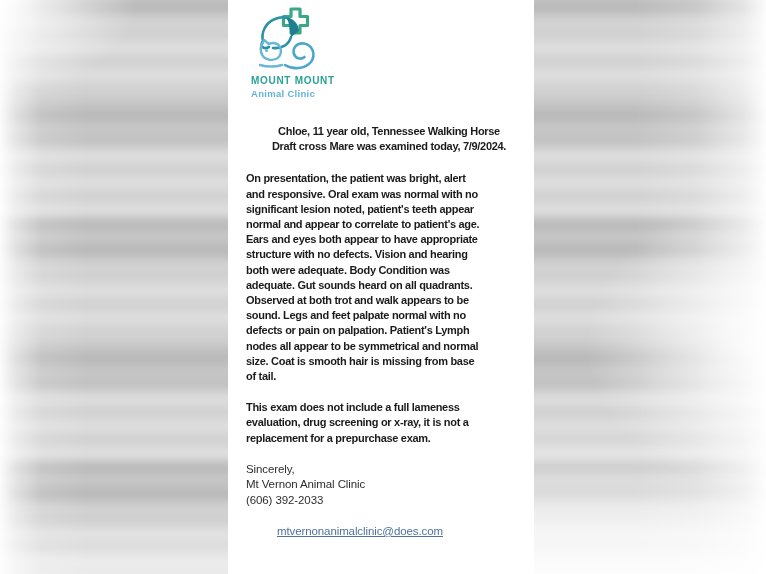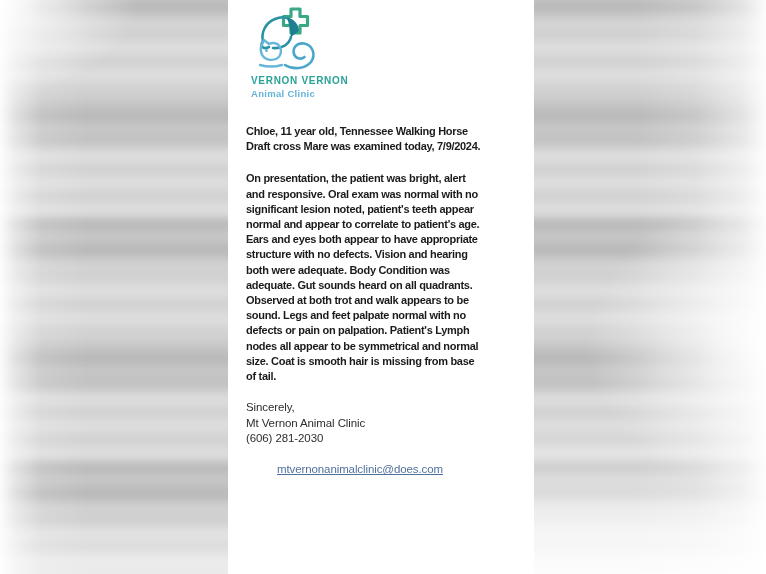--- a/index.html
+++ b/index.html
@@ -45,21 +45,21 @@
     position:absolute; left:23px; top:88px;
     font-size:9.5px; font-weight:700; letter-spacing:0.3px; color:#64b4d9;
   }
 
   .content { position:absolute; left:18px; top:124px; width:286px; }
   .para {
     margin:0; white-space:pre;
     font-size:11px; font-weight:700; line-height:15.2px;
     letter-spacing:-0.3px; color:#1b1b1b;
   }
-  .para.p1 { margin-bottom:17px; }
+  .para.p1 { margin-bottom:17px;text-align:center; }
   .para.p2 { margin-bottom:16px; }
   .para.p3 { margin-bottom:16px; }
 
   .sig { font-size:11.5px; font-weight:400; line-height:15.5px; color:#2e2e2e; letter-spacing:-0.1px; }
   .sig-line { white-space:pre; }
   .email { color:#50719c; text-decoration:underline; cursor:pointer; }
 </style>
 </head>
 <body>
 
@@ -89,45 +89,48 @@
 
       <path d="M8 40 L11 33 L16 37" stroke="#68b6d9" stroke-width="2.4" stroke-linecap="round" stroke-linejoin="round"></path>
       <path d="M16 37 C20 35 25 36 27 40 C29 44 28 49 24 51.5 C19 54 12 53 9.5 48.5 C7.5 45 7.5 42 8 40" stroke="#68b6d9" stroke-width="2.4" stroke-linecap="round"></path>
       <circle cx="13.5" cy="43.5" r="1.5" fill="#68b6d9"></circle>
 
       <path d="M7 58 C14 60 22 60 29 58" stroke="#68b6d9" stroke-width="2.4" stroke-linecap="round"></path>
 
       <path d="M32 58 C40 63 52 62 58 55 C63 48 60 38 51 36.5 C44 35.5 39 41 41 47 C42.5 51.5 48 53 51.5 50" stroke="#4aa6ca" stroke-width="2.6" stroke-linecap="round"></path>
     </svg>
 
-    <div class="logo-title">VERNON VERNON</div>
+    <div class="logo-title">MOUNT MOUNT</div>
     <div class="logo-subtitle">Animal Clinic</div>
 
     <div class="content">
       <p class="para p1">Chloe, 11 year old, Tennessee Walking Horse
 Draft cross Mare was examined today, 7/9/2024.</p>
       <p class="para p2">On presentation, the patient was bright, alert
 and responsive. Oral exam was normal with no
 significant lesion noted, patient's teeth appear
 normal and appear to correlate to patient's age.
 Ears and eyes both appear to have appropriate
 structure with no defects. Vision and hearing
 both were adequate. Body Condition was
 adequate. Gut sounds heard on all quadrants.
 Observed at both trot and walk appears to be
 sound. Legs and feet palpate normal with no
 defects or pain on palpation. Patient's Lymph
 nodes all appear to be symmetrical and normal
 size. Coat is smooth hair is missing from base
 of tail.</p>
+      <p class="para p3">This exam does not include a full lameness
+evaluation, drug screening or x-ray, it is not a
+replacement for a prepurchase exam.</p>
 
       <div class="sig">
         <div class="sig-line">Sincerely,</div>
         <div class="sig-line">Mt Vernon Animal Clinic</div>
-        <div class="sig-line">(606) 281-2030</div>
+        <div class="sig-line">(606) 392-2033</div>
         <div class="sig-line">
           <a class="email">mtvernonanimalclinic@does.com</a>
         </div>
       </div>
     </div>
 
   </div>
 </div>
 
 </body></html>

